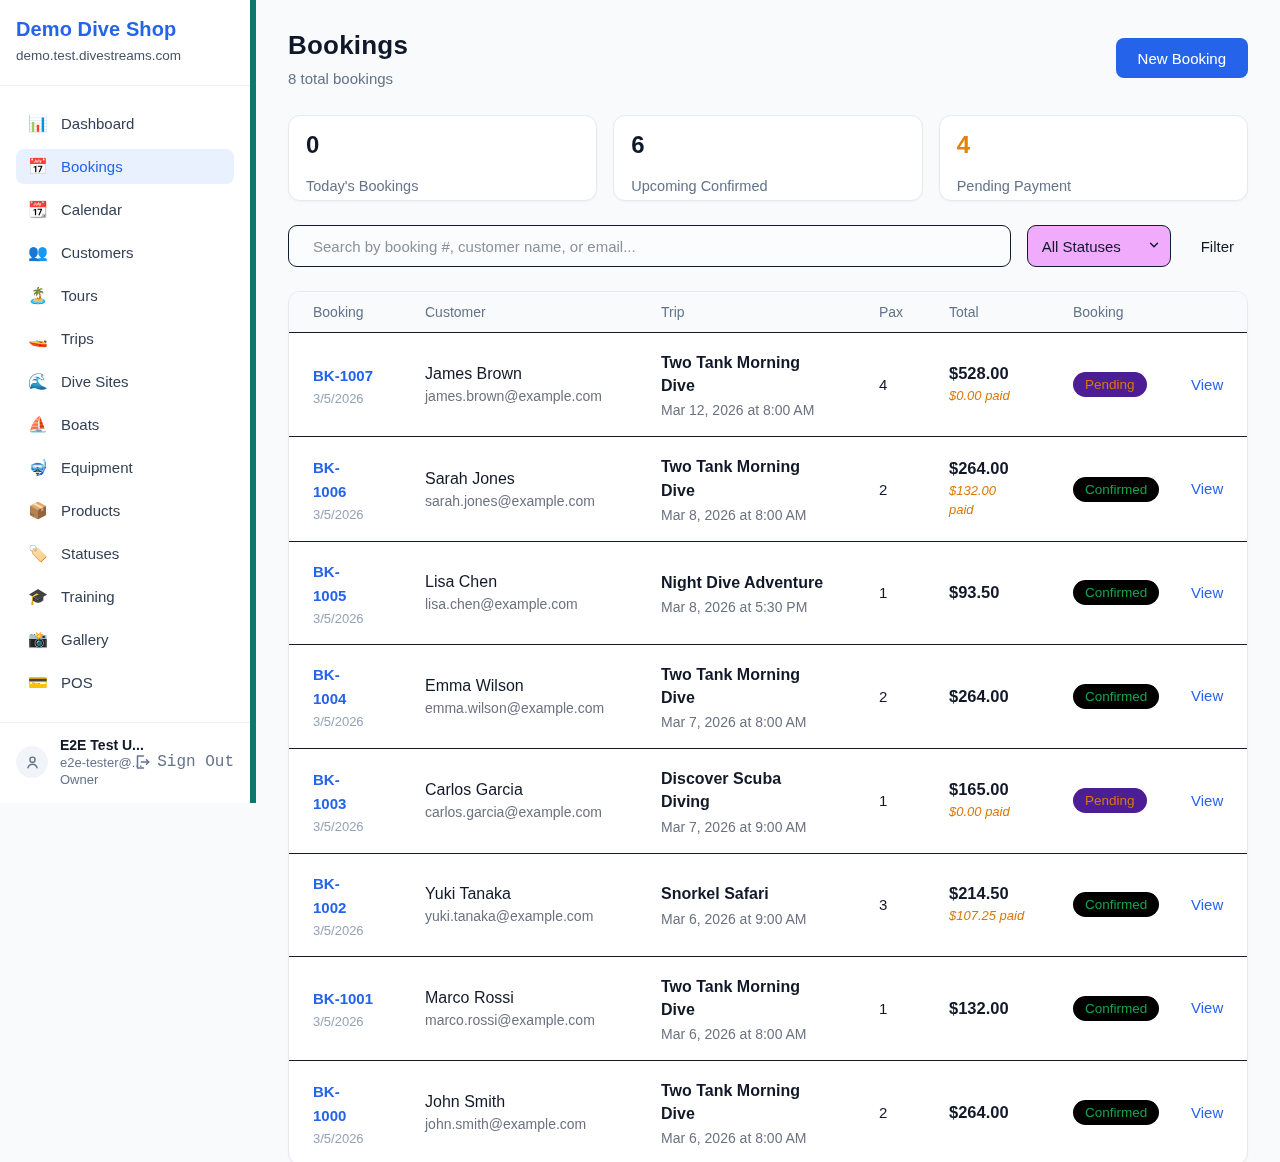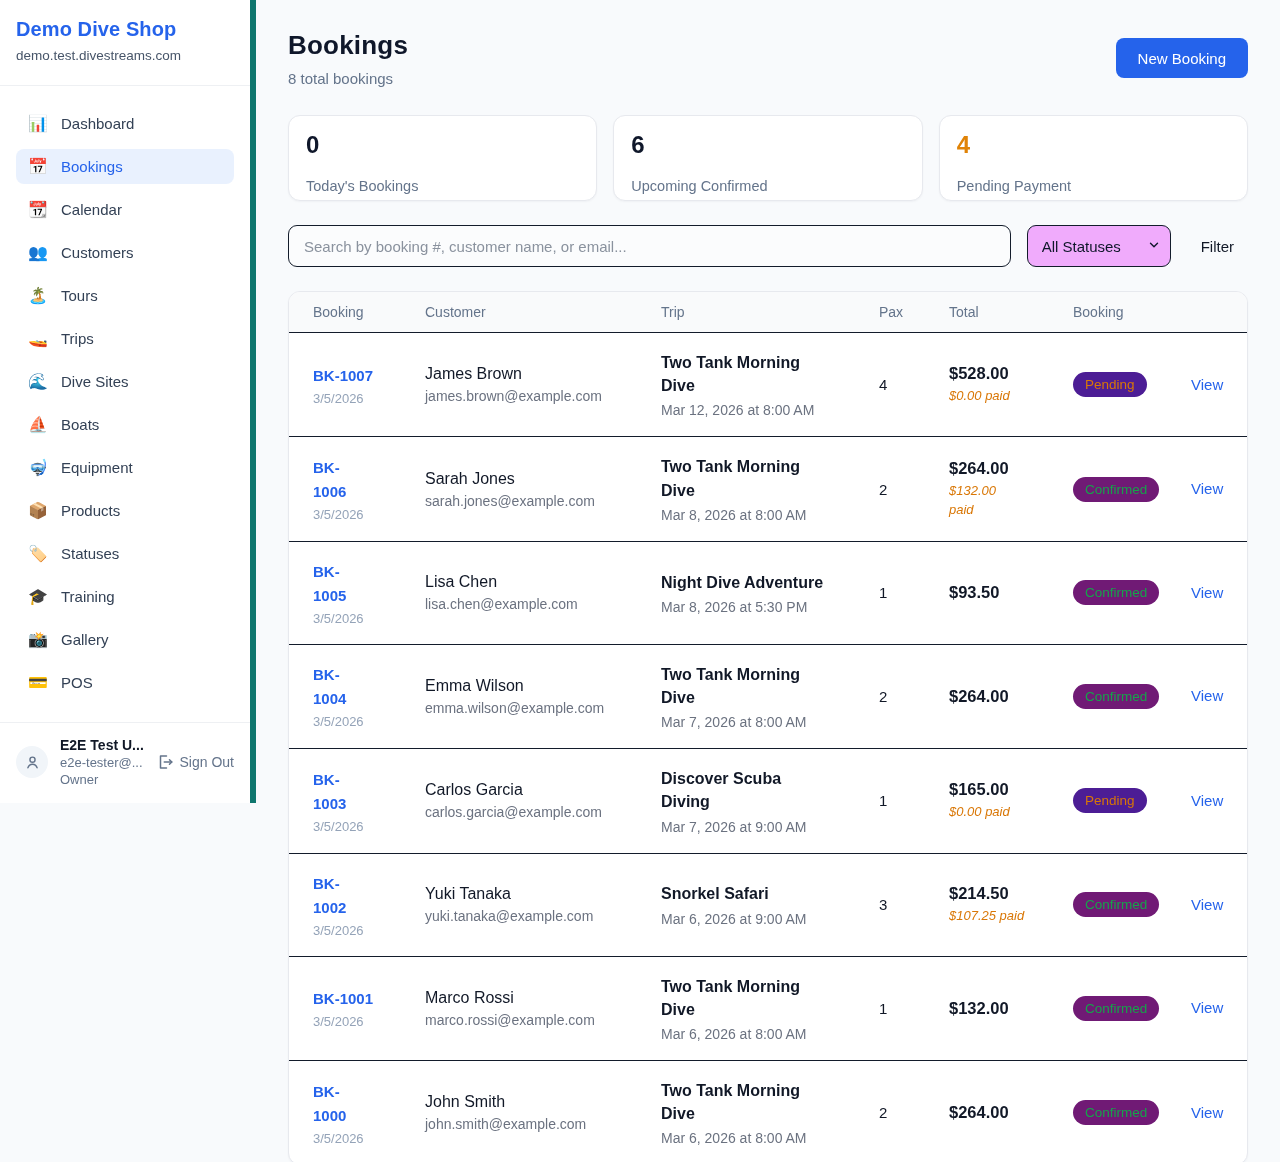--- a/index.html
+++ b/index.html
@@ -39,22 +39,23 @@
     width:32px; height:32px; border-radius:50%;
     background:#f1f5f9; flex:0 0 auto;
     display:flex; align-items:center; justify-content:center;
   }
   .user-meta { flex:1 1 auto; min-width:0; }
   .user-name { font-size:14px; font-weight:700; color:#111827; white-space:nowrap; }
   .user-email { font-size:13px; color:#64748b; margin-top:2px; white-space:nowrap; }
   .user-role  { font-size:13px; color:#64748b; margin-top:2px; }
   .sign-out {
     display:flex; align-items:center; gap:6px;
-    color:#64748b; font-size:14px; cursor:pointer; white-space:nowrap;
+    color:#64748b; font-size:16px; cursor:pointer; white-space:nowrap;
     padding-left:2px;
+    font-family:Liberation Mono, monospace;
   }
 
   
   .main { position:absolute; left:256px; top:0; width:1024px; padding:30px 32px 0 32px; }
   .page-head { display:flex; justify-content:space-between; align-items:flex-start; }
   .page-title { font-size:26px; font-weight:700; color:#0f172a; letter-spacing:0.2px; }
   .page-subtitle { font-size:15px; color:#64748b; margin-top:9px; }
   .btn-primary {
     background:#2563eb; color:#ffffff; border:none;
     font-family:inherit; font-size:15px; font-weight:500;
@@ -69,21 +70,21 @@
     box-shadow:0 1px 2px rgba(16,24,40,0.04);
   }
   .stat-value { font-size:24px; font-weight:700; color:#0f172a; }
   .stat-value.orange { color:#e08307; }
   .stat-label { font-size:14.5px; color:#64748b; margin-top:19px; }
 
   .controls { display:flex; align-items:center; gap:16px; margin-top:24px; }
   .search-input {
     flex:1 1 auto; height:42px;
     border:1.5px solid #131c2b; border-radius:9px;
-    padding:0 15px; font-family:inherit; font-size:15px; color:#0f172a;
+    padding:0 24px; font-family:inherit; font-size:15px; color:#0f172a;
     background:#fbfcfd; outline:none;
   }
   .search-input::placeholder { color:#8a929e; }
   .select-wrap { position:relative; }
   .status-select {
     appearance:none; -webkit-appearance:none;
     height:42px; width:144px;
     border:1.5px solid #131c2b; border-radius:9px;
     padding:0 30px 0 14px;
     font-family:inherit; font-size:15px; color:#0f172a;
@@ -125,21 +126,21 @@
   .trip-name { font-size:16px; font-weight:700; color:#111827; line-height:1.45; max-width:164px; }
   .trip-time { font-size:14px; color:#6b7280; margin-top:5px; }
   .pax-value { font-size:15px; color:#111827; }
   .total-amount { font-size:16.5px; font-weight:700; color:#111827; }
   .total-paid { font-size:13px; color:#d97706; margin-top:4px; line-height:1.45;font-style:italic; }
   .total-paid.wrapped-paid { max-width:58px; }
   .badge {
     display:inline-block; padding:5px 12px; border-radius:999px; font-size:13.5px;
   }
   .badge-pending  { background:#4c1d95; color:#d97706; }
-  .badge-confirmed{ background:#701a75; color:#16a34a; }
+  .badge-confirmed{ background:#000000; color:#16a34a; }
   .view-link { color:#2563eb; font-size:15px; font-weight:500; cursor:pointer; }
 </style>
 </head>
 <body>
 
 <aside class="sidebar">
   <div class="sidebar-header">
     <div class="shop-title">Demo Dive Shop</div>
     <div class="shop-domain">demo.test.divestreams.com</div>
   </div>

